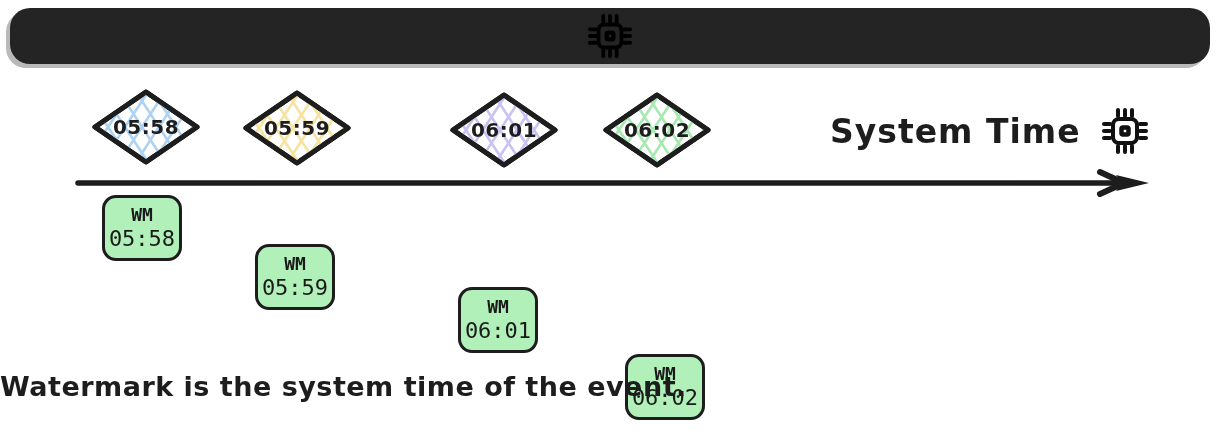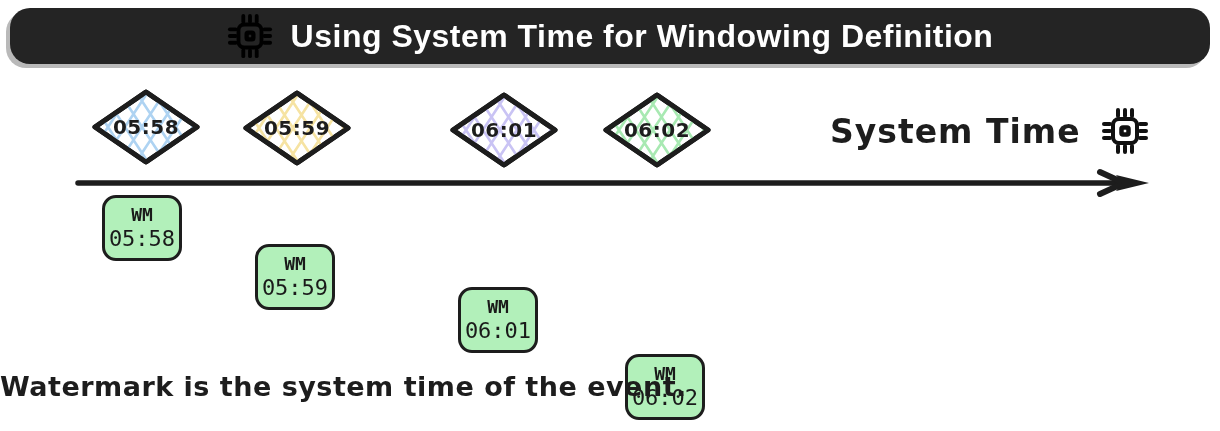--- a/index.html
+++ b/index.html
@@ -85,21 +85,20 @@
           <line x1="24" y1="39" x2="24" y2="45"></line>
           <line x1="31" y1="39" x2="31" y2="45"></line>
         <line x1="3" y1="17" x2="9" y2="17"></line>
           <line x1="3" y1="24" x2="9" y2="24"></line>
           <line x1="3" y1="31" x2="9" y2="31"></line>
         <line x1="39" y1="17" x2="45" y2="17"></line>
           <line x1="39" y1="24" x2="45" y2="24"></line>
           <line x1="39" y1="31" x2="45" y2="31"></line>
       </g>
     </svg>
-    <div class="banner-title">Using System Time for Windowing Definition</div>
   </div>
 
   <div class="event ev-0">
     <svg width="110" height="78" viewBox="0 0 110 78">
       <defs>
         <pattern id="hatch0" patternUnits="userSpaceOnUse" width="17" height="26">
           <path d="M8.5 0 L17 13 L8.5 26 L0 13 Z" fill="none" stroke-width="2.6" stroke="#aed3f2"></path>
         </pattern>
       </defs>
       <polygon points="55,4 106,39 55,74 4,39" fill="#ffffff" stroke="#1d1d1d" stroke-width="5" stroke-linejoin="round"></polygon>

